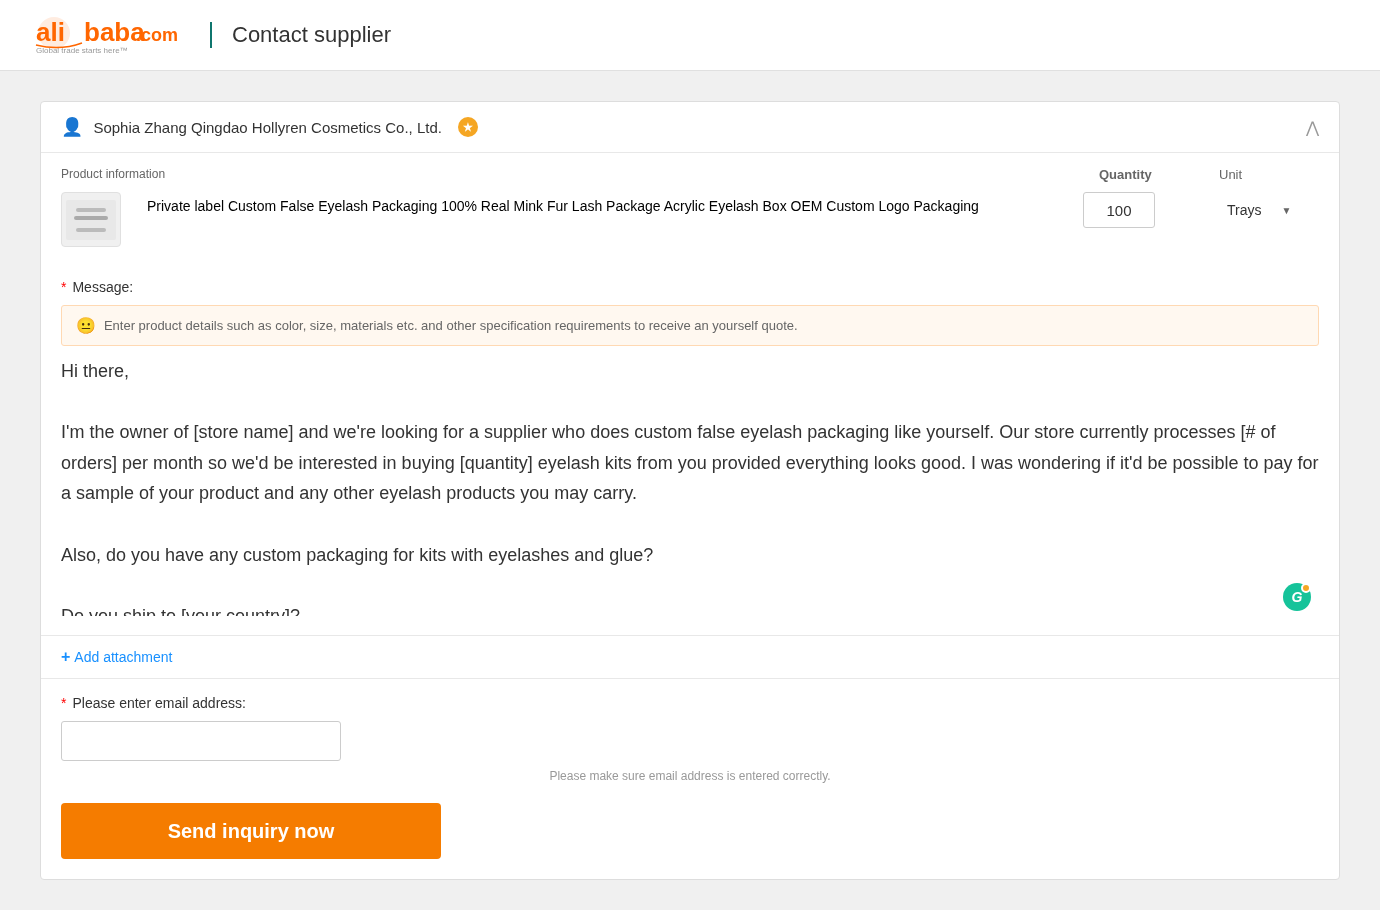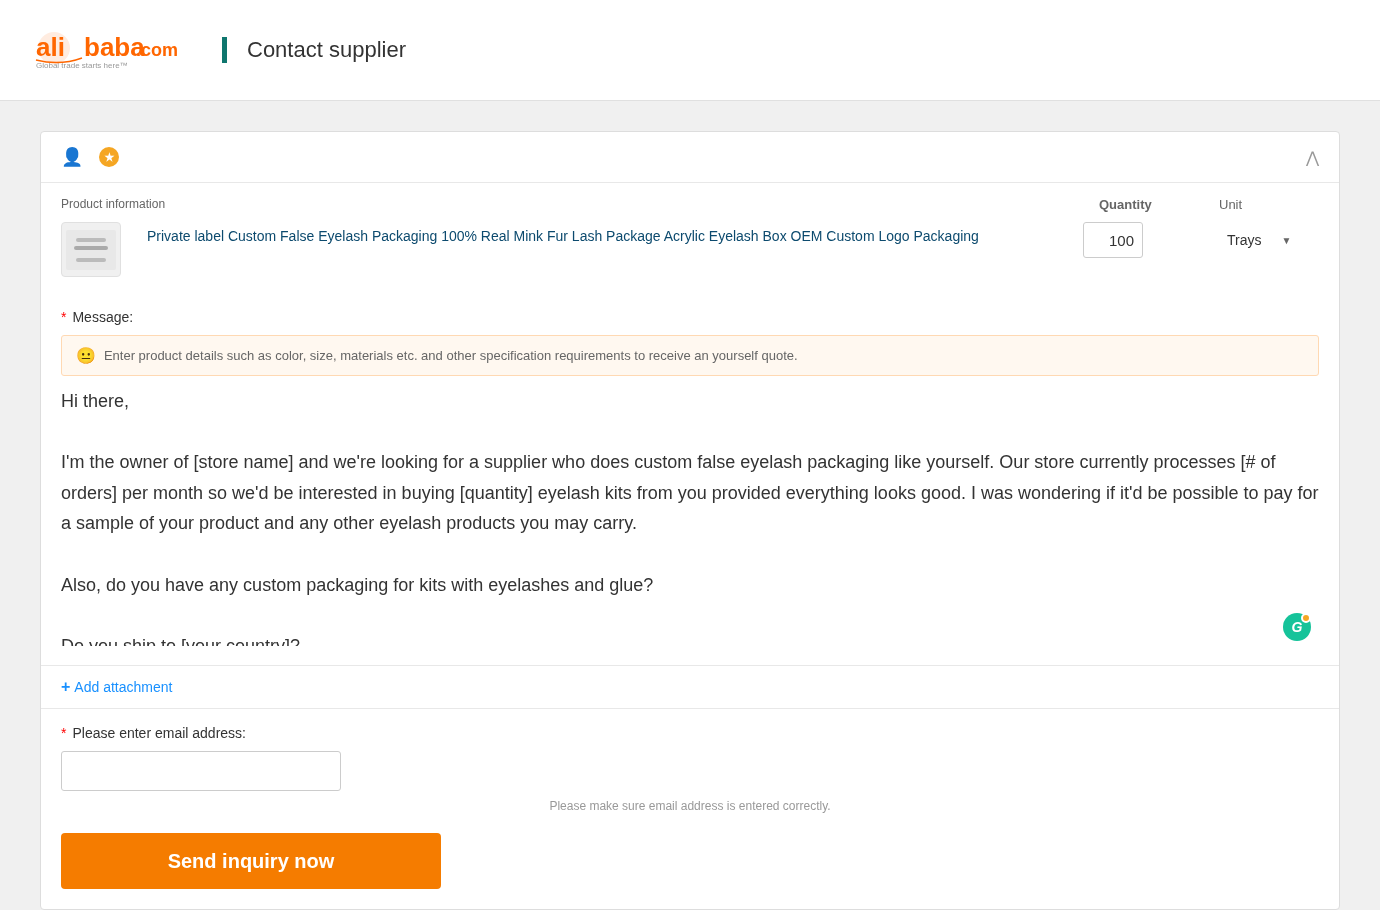--- a/index.html
+++ b/index.html
@@ -7,42 +7,42 @@
       background: #f0f0f0;
       font-family: Arial, sans-serif;
       font-size: 14px;
       color: #333;
       min-height: 910px;
       width: 1380px;
     }
 
     .header {
       background: #fff;
-      padding: 28px 30px;
-      display: flex;
-      align-items: center;
-      gap: 28px;
+      padding: 13px 30px;
+      display: flex;
+      align-items: center;
+      gap: 16px;
       border-bottom: 1px solid #e0e0e0;
     }
 
     .logo {
       display: flex;
       align-items: center;
     }
 
     .logo-svg {
       width: 160px;
       height: 44px;
     }
 
     .header-title {
       font-size: 22px;
       color: #333;
       font-weight: 400;
-      border-left: 5px solid #0f766e;
+      border-left: 2px solid #0f766e;
       padding-left: 20px;
       margin-left: 4px;
     }
 
     .page-content {
       padding: 30px 40px;
     }
 
     .card {
       background: #fff;
@@ -93,28 +93,28 @@
 
     .collapse-btn {
       color: #999;
       font-size: 16px;
       cursor: pointer;
       background: none;
       border: none;
     }
 
     .qty-input {
-      width: 60px;
+      width: 72px;
       height: 36px;
       border: 1px solid #ccc;
       border-radius: 3px;
       padding: 0 8px;
       font-size: 15px;
       color: #333;
-      text-align: right;
+      text-align: center;
     }
 
     .unit-select {
       display: flex;
       align-items: center;
       gap: 20px;
       cursor: pointer;
       font-size: 14px;
       color: #333;
       padding: 0 8px;
@@ -321,21 +321,21 @@
 
     .product-thumb-col {
       width: 70px;
       flex-shrink: 0;
     }
 
     .product-name-col {
       flex: 1;
       font-size: 14px;
       line-height: 1.5;
-      color: #0c4a6e;
+      color: #000000;
       padding-top: 4px;
     }
 
     .product-qty-col {
       width: 120px;
       flex-shrink: 0;
     }
 
     .product-unit-col {
       width: 100px;
@@ -378,20 +378,21 @@
   </div>
   <div class="header-title">Contact supplier</div>
 </div>
 
 <div class="page-content">
   <div class="card">
 
     <div class="supplier-row">
       <div class="supplier-left">
         <span class="supplier-icon">👤</span>
+        <span class="supplier-name">Sophia Zhang Qingdao Hollyren Cosmetics Co., Ltd.</span>
         <span class="verified-badge">★</span>
       </div>
       <button class="collapse-btn">⋀</button>
     </div>
 
     <div class="top-labels">
       <div class="top-label-product">Product information</div>
       <div class="top-label-quantity">Quantity</div>
       <div class="top-label-unit">Unit</div>
     </div>

